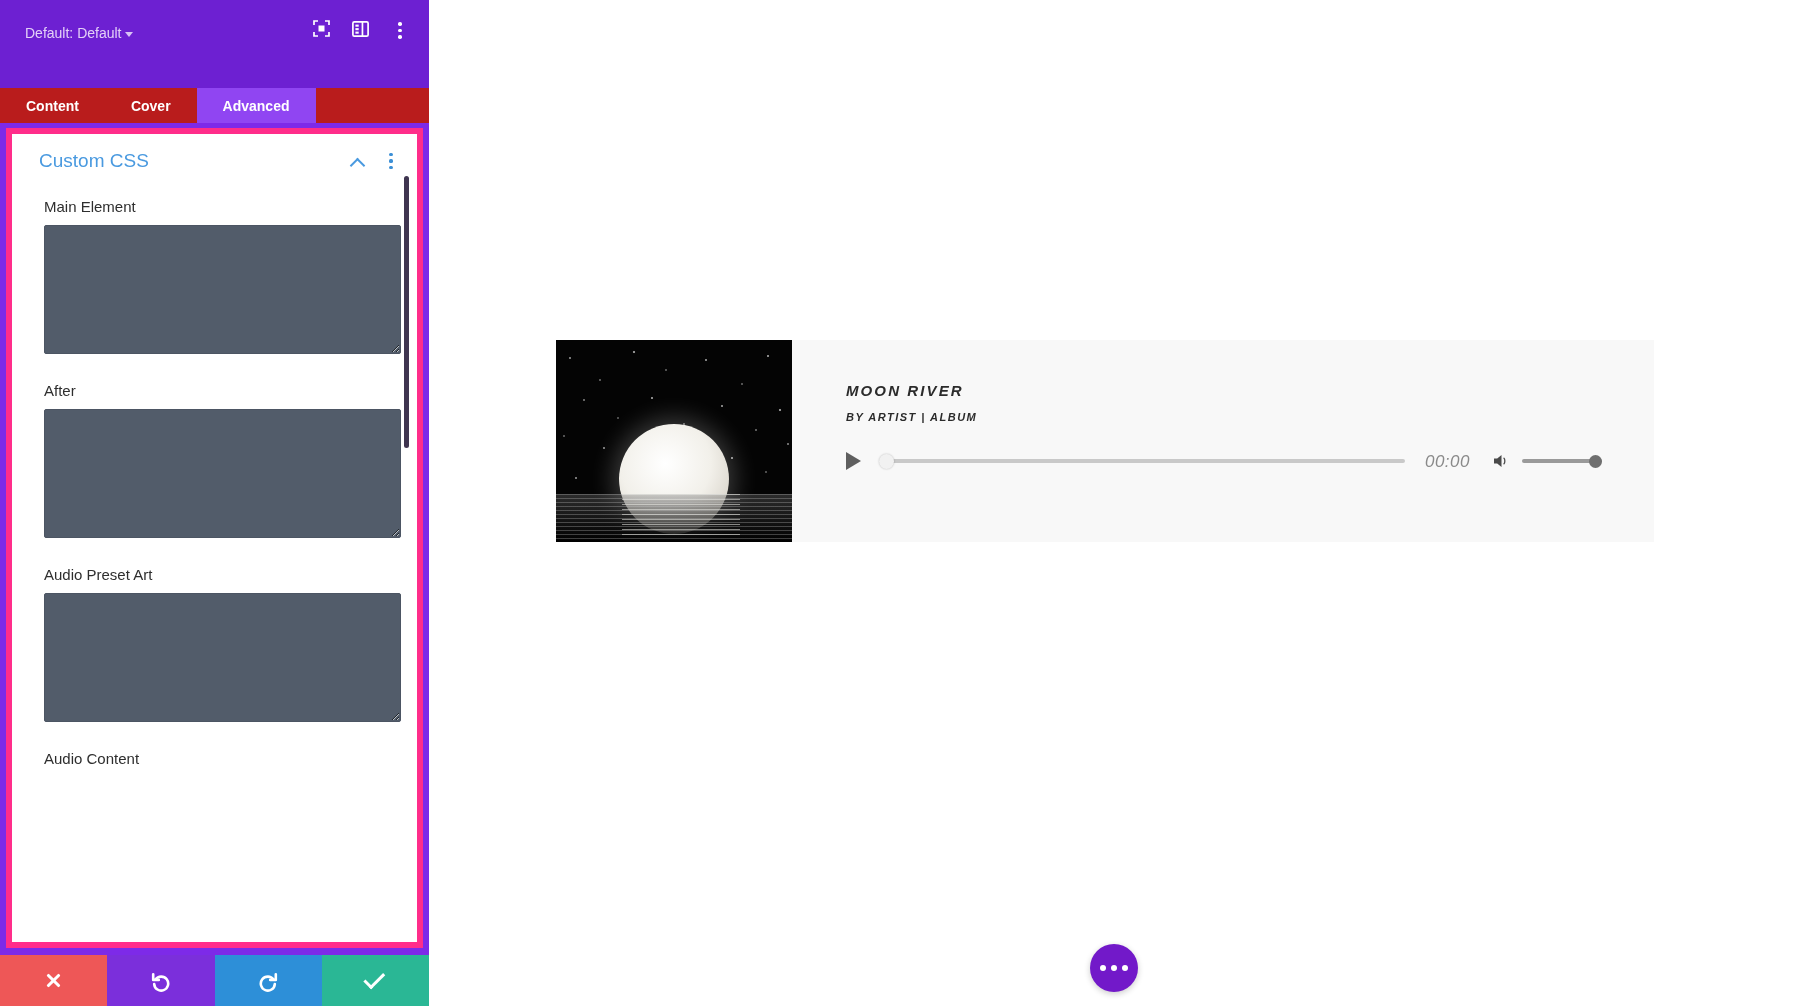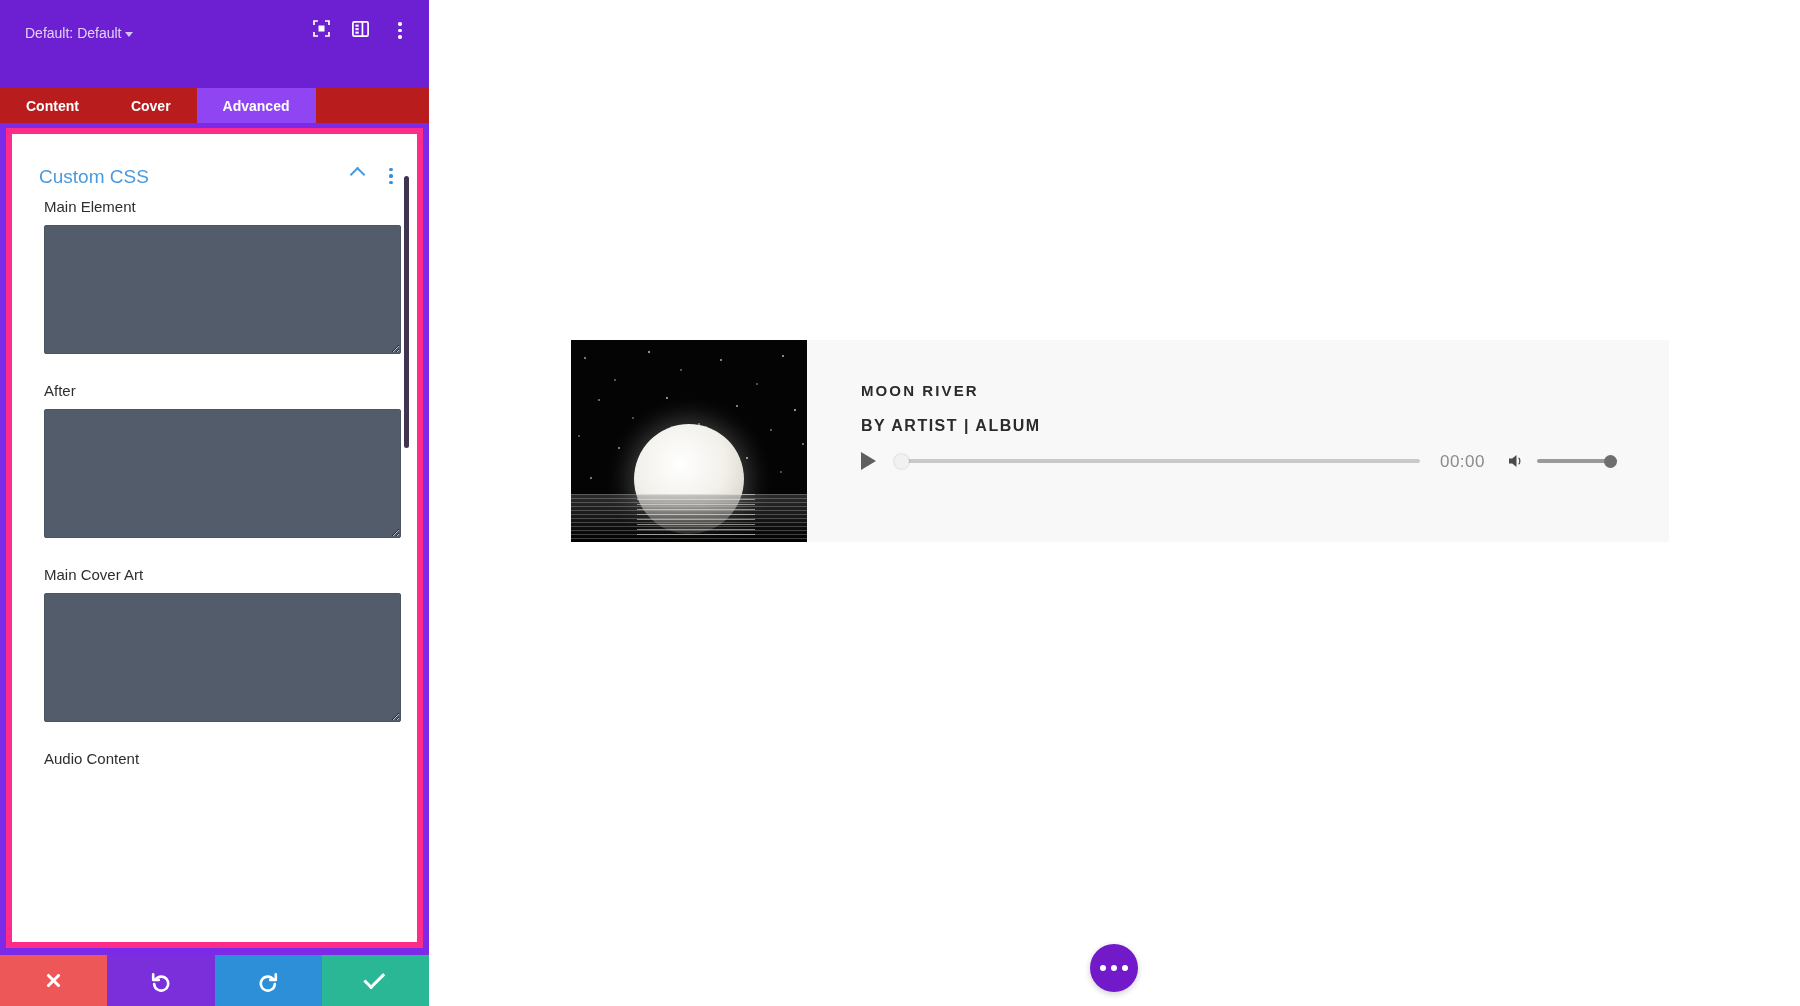--- a/index.html
+++ b/index.html
@@ -24,27 +24,28 @@
   .canvas {
     position: absolute;
     left: 0; top: 0;
     width: 1800px; height: 1006px;
     background: #ffffff;
   }
 
   
   .audio-module {
     position: absolute;
-    left: 571px;
+    left: 556px;
     top: 340px;
     width: 1098px;
     height: 202px;
     background: #f8f8f8;
     display: flex;
     align-items: stretch;
+    font-style: italic;
   }
 
   .cover-art {
     width: 236px;
     height: 202px;
     flex: 0 0 236px;
     position: relative;
     overflow: hidden;
     background: #050505;
   }
@@ -114,22 +115,22 @@
     position: relative;
   }
   .track-title {
     font-size: 15px;
     font-weight: bold;
     letter-spacing: 2.1px;
     color: #2b2b2b;
     font-family: "Liberation Sans", sans-serif;
   }
   .track-meta {
-    margin-top: 18px;
-    font-size: 16px;
+    margin-top: 12px;
+    font-size: 11px;
     font-weight: bold;
     letter-spacing: 1.5px;
     color: #2b2b2b;
   }
 
   .player-bar {
     position: absolute;
     left: 54px;
     right: 52px;
     top: 112px;
@@ -317,22 +318,22 @@
   }
   .body-inner {
     position: absolute;
     inset: 0;
     background: #ffffff;
     padding: 0 0 0 0;
   }
 
   .section-head {
     display: flex;
-    align-items: flex-start;
-    padding: 32px 18px 0 27px;
+    align-items: center;
+    padding: 4px 18px 0 27px;
     height: 50px;
   }
   .section-title {
     color: #4a9ae0;
     font-size: 19px;
     flex: 1 1 auto;
     cursor: pointer;
   }
   .chev-up {
     width: 14px; height: 9px;
@@ -554,21 +555,21 @@
             <span class="field-label">Main Element</span>
             <textarea class="field-area" placeholder="" style=""></textarea>
           </div>
 
           <div class="field">
             <span class="field-label">After</span>
             <textarea class="field-area" placeholder="" style=""></textarea>
           </div>
 
           <div class="field">
-            <span class="field-label">Main Cover Art</span>
+            <span class="field-label">Audio Preset Art</span>
             <textarea class="field-area" placeholder="" style=""></textarea>
           </div>
 
           <div class="field">
             <span class="field-label">Audio Content</span>
 
           </div>
 
         </div>
       </div>

